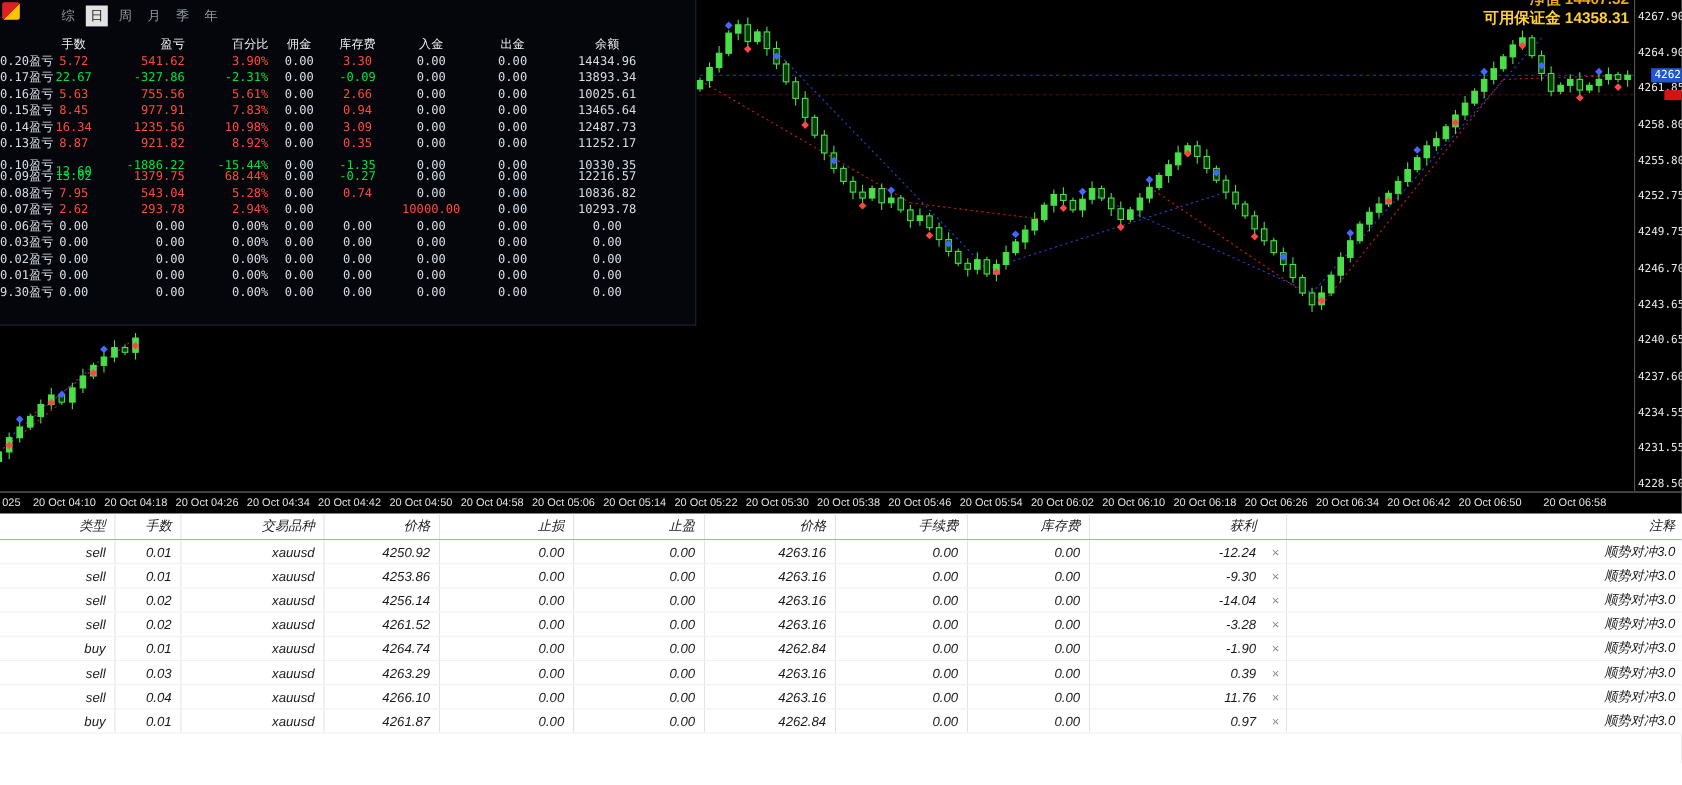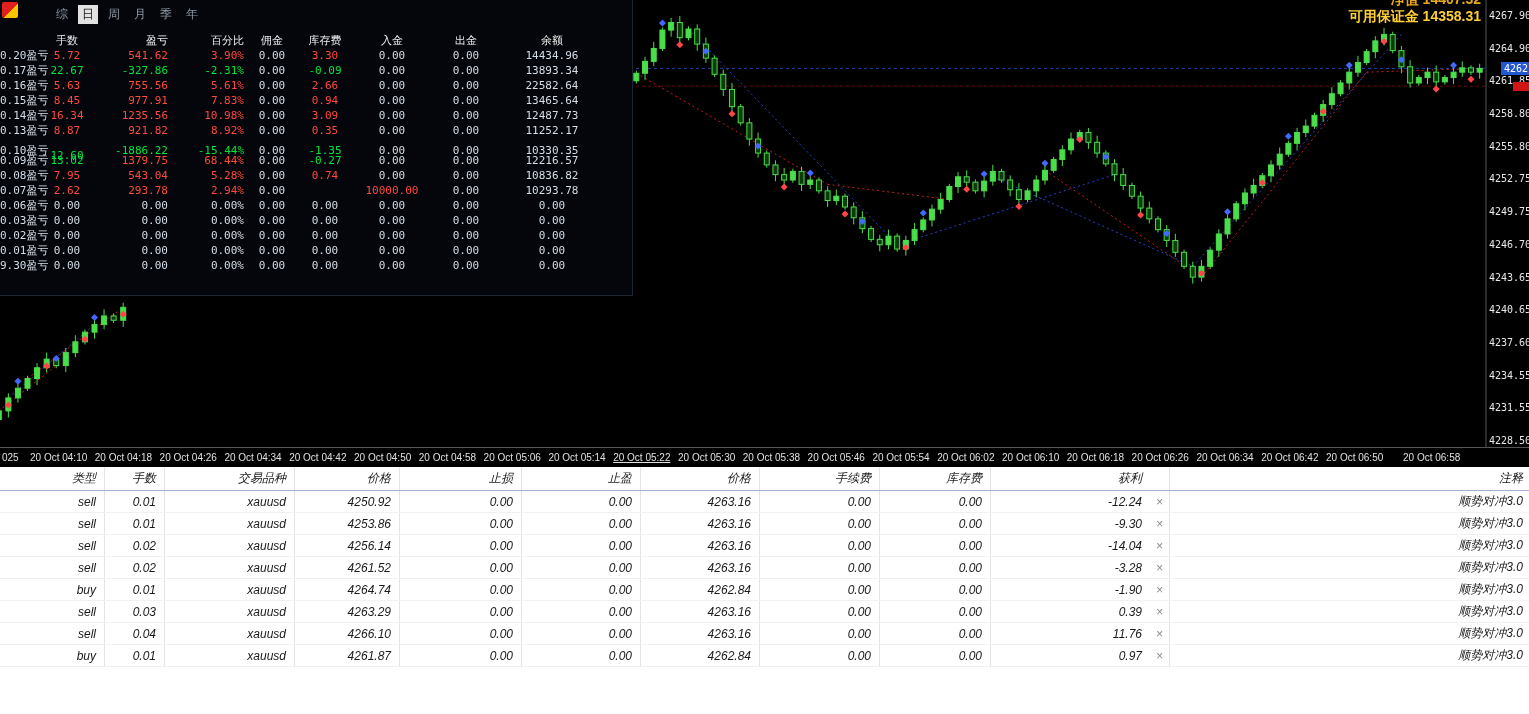--- a/index.html
+++ b/index.html
@@ -365,21 +365,21 @@
       <div class="time-label" style="left: 2px;">025</div>
       <div class="time-label" style="left: 30px;">20 Oct 04:10</div>
       <div class="time-label" style="left: 94.8px;">20 Oct 04:18</div>
       <div class="time-label" style="left: 159.6px;">20 Oct 04:26</div>
       <div class="time-label" style="left: 224.4px;">20 Oct 04:34</div>
       <div class="time-label" style="left: 289.2px;">20 Oct 04:42</div>
       <div class="time-label" style="left: 354px;">20 Oct 04:50</div>
       <div class="time-label" style="left: 418.8px;">20 Oct 04:58</div>
       <div class="time-label" style="left: 483.6px;">20 Oct 05:06</div>
       <div class="time-label" style="left: 548.4px;">20 Oct 05:14</div>
-      <div class="time-label" style="left: 613.2px; text-decoration: underline;">20 Oct 05:22</div>
+      <div class="time-label" style="left: 613.2px;">20 Oct 05:22</div>
       <div class="time-label" style="left: 678px;">20 Oct 05:30</div>
       <div class="time-label" style="left: 742.8px;">20 Oct 05:38</div>
       <div class="time-label" style="left: 807.6px;">20 Oct 05:46</div>
       <div class="time-label" style="left: 872.4px;">20 Oct 05:54</div>
       <div class="time-label" style="left: 937.2px;">20 Oct 06:02</div>
       <div class="time-label" style="left: 1002px;">20 Oct 06:10</div>
       <div class="time-label" style="left: 1066.8px;">20 Oct 06:18</div>
       <div class="time-label" style="left: 1131.6px;">20 Oct 06:26</div>
       <div class="time-label" style="left: 1196.4px;">20 Oct 06:34</div>
       <div class="time-label" style="left: 1261.2px;">20 Oct 06:42</div>
@@ -434,21 +434,21 @@
         </div>
         <div class="sum-row">
           <div class="scell al-l">0.16盈亏</div>
           <div class="scell al-c" style="color: rgb(255, 74, 60);">5.63</div>
           <div class="scell al-r" style="color: rgb(255, 74, 60);">755.56</div>
           <div class="scell al-r" style="color: rgb(255, 74, 60);">5.61%</div>
           <div class="scell al-c" style="color: rgb(214, 221, 230);">0.00</div>
           <div class="scell al-c" style="color: rgb(255, 74, 60);">2.66</div>
           <div class="scell al-c" style="color: rgb(214, 221, 230);">0.00</div>
           <div class="scell al-c" style="color: rgb(214, 221, 230);">0.00</div>
-          <div class="scell al-c" style="color: rgb(214, 221, 230);">22582.64</div>
+          <div class="scell al-c" style="color: rgb(214, 221, 230);">10025.61</div>
         </div>
         <div class="sum-row">
           <div class="scell al-l">0.15盈亏</div>
           <div class="scell al-c" style="color: rgb(255, 74, 60);">8.45</div>
           <div class="scell al-r" style="color: rgb(255, 74, 60);">977.91</div>
           <div class="scell al-r" style="color: rgb(255, 74, 60);">7.83%</div>
           <div class="scell al-c" style="color: rgb(214, 221, 230);">0.00</div>
           <div class="scell al-c" style="color: rgb(255, 74, 60);">0.94</div>
           <div class="scell al-c" style="color: rgb(214, 221, 230);">0.00</div>
           <div class="scell al-c" style="color: rgb(214, 221, 230);">0.00</div>

